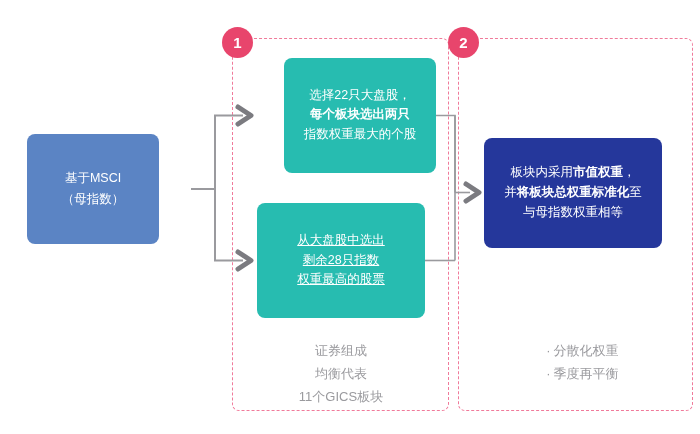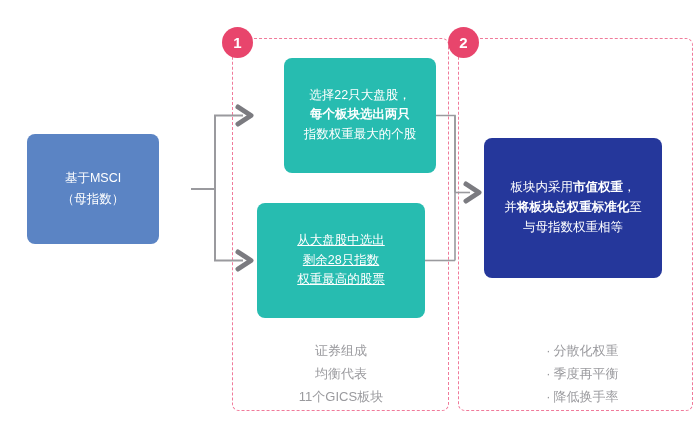--- a/index.html
+++ b/index.html
@@ -79,21 +79,21 @@
     left: 257px; top: 58px; width: 152px; height: 115px;
     background: #27bcb0;
     margin-left: 27px;
   }
   #node-remaining {
     left: 257px; top: 203px; width: 168px; height: 115px;
     background: #27bcb0;
     text-decoration: underline;
   }
   #node-weighting {
-    left: 484px; top: 138px; width: 178px; height: 140px;
+    left: 484px; top: 138px; width: 178px; height: 110px;
     background: #25379b;
   }
 
   
   #connectors {
     position: absolute;
     left: 0; top: 0;
     width: 700px;
     height: 434px;
     z-index: 3;
@@ -185,16 +185,15 @@
 
   <div id="caption-phase-1" class="caption">
     <span class="cap-line">证券组成</span>
     <span class="cap-line">均衡代表</span>
     <span class="cap-line">11个GICS板块</span>
   </div>
 
   <div id="caption-phase-2" class="caption">
     <span class="bullet-row"><span class="bullet-dot">·</span><span>分散化权重</span></span>
     <span class="bullet-row"><span class="bullet-dot">·</span><span>季度再平衡</span></span>
-    <span class="bullet-row"><span class="bullet-dot">·</span><span>降低换手率</span></span>
   </div>
 
 </div>
 
 </body></html>

